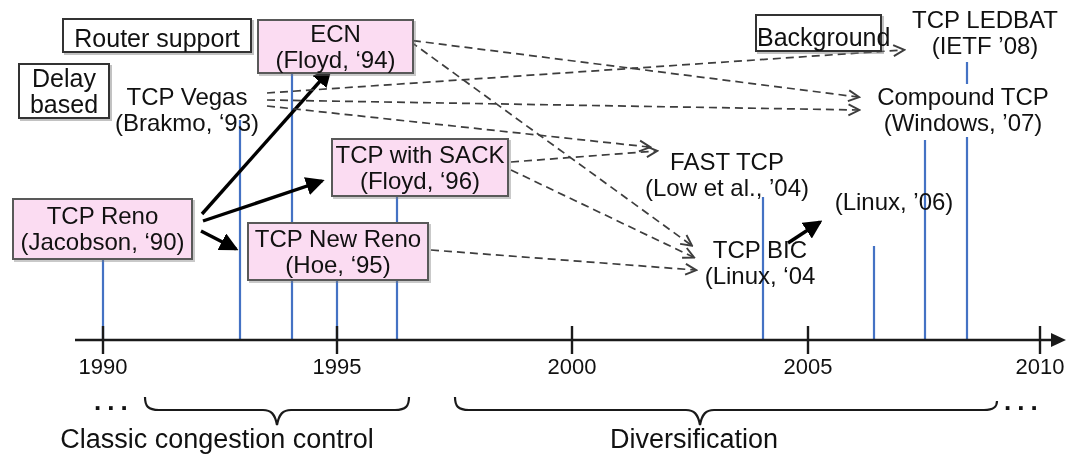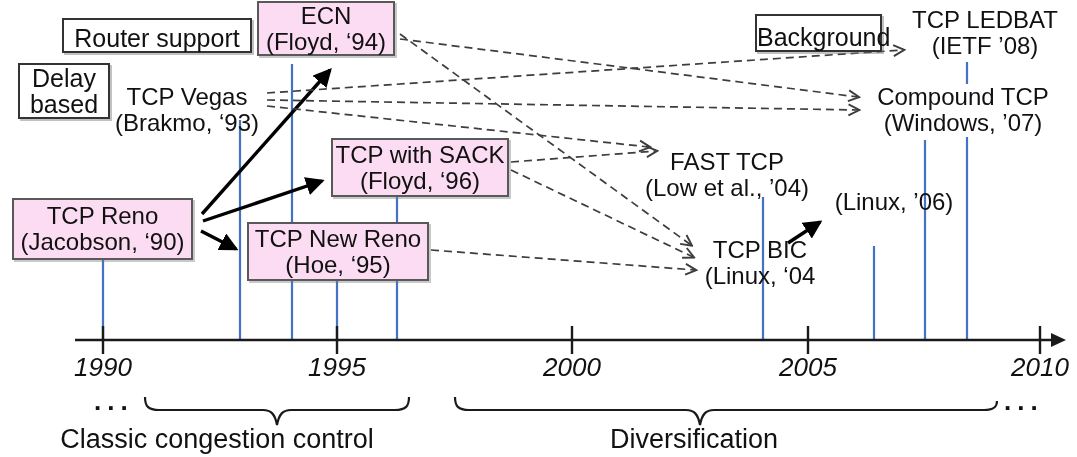--- a/index.html
+++ b/index.html
@@ -24,21 +24,21 @@
     background:var(--pink,#fbdcf2);border:2px solid var(--pink-border,#595959);
     box-sizing:border-box;box-shadow:2px 2px 0 rgba(120,120,120,.40);
   }
   .whitebox{
     background:#fff;border:2px solid #333;box-sizing:border-box;
     box-shadow:2px 2px 0 rgba(120,120,120,.45);font-size:25px;line-height:26px;justify-content:flex-end;
   }
   .plain{transform:translateX(-50%);}
   .year{
     position:absolute;z-index:2;top:352px;transform:translateX(-50%);
-    font-size:26px;line-height:30px;font-style:italic;
+    font-size:22px;line-height:30px;
   }
   .era{
     position:absolute;z-index:2;top:424px;transform:translateX(-50%);
     font-size:27px;line-height:30px;white-space:nowrap;font-weight:500;
   }
   .dots{
     position:absolute;z-index:2;top:388px;font-size:26px;font-weight:bold;
     letter-spacing:6px;line-height:26px;
   }
 </style>
@@ -107,21 +107,21 @@
     <span>based</span>
   </div>
   <div class="node whitebox" style="left:755px;top:14px;width:127px;height:38px">
     <span>Background</span>
   </div>
 
   <div class="node pinkbox" style="left:12px;top:198px;width:181px;height:62px">
     <span>TCP Reno</span>
     <span>(Jacobson, ‘90)</span>
   </div>
-  <div class="node pinkbox" style="left:257px;top:1px;width:138px;height:55px">
+  <div class="node pinkbox" style="left:257px;top:19px;width:157px;height:55px">
     <span>ECN</span>
     <span>(Floyd, ‘94)</span>
   </div>
   <div class="node pinkbox" style="left:331px;top:138px;width:178px;height:59px">
     <span>TCP with SACK</span>
     <span>(Floyd, ‘96)</span>
   </div>
   <div class="node pinkbox" style="left:247px;top:222px;width:182px;height:59px">
     <span>TCP New Reno</span>
     <span>(Hoe, ‘95)</span>

